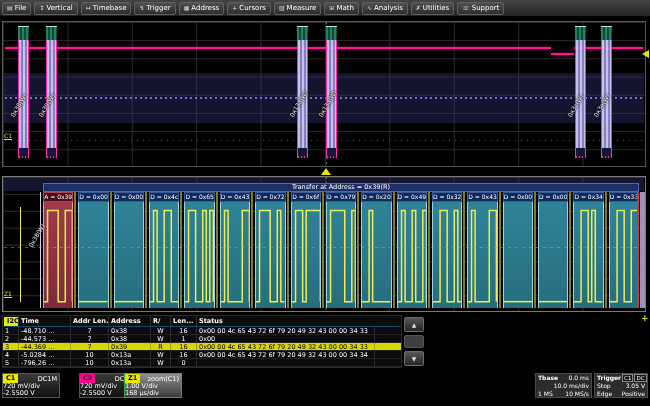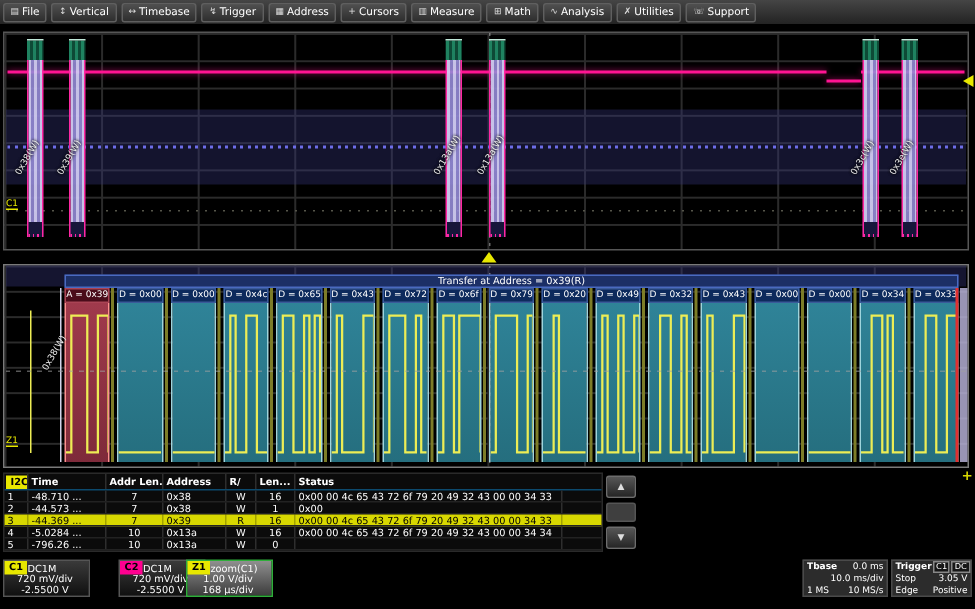--- a/index.html
+++ b/index.html
@@ -102,22 +102,22 @@
   .sbtn{height:15px;background:linear-gradient(#565656,#262626);border:1px solid #6d6d6d;
     border-radius:2px;color:#ddd;font-size:6px;text-align:center;line-height:13px;}
   #sthumb{height:13px;background:#3f3f3f;border:1px solid #555;border-radius:2px;}
   #plusicon{position:absolute;left:641px;top:313px;color:#d8d800;font-size:9px;font-weight:bold;}
 
   
   .desc{position:absolute;top:373px;width:58px;height:25px;color:#fff;font-size:6.5px;
     background:linear-gradient(#3a3a3a,#101010);border:1px solid #555;}
   .drow1{display:flex;height:9px;align-items:center;}
   .tab{padding:0 3px;font-weight:bold;line-height:9px;color:#000;}
-  .coup{flex:1;padding-right:2px;}
-  .dline{text-align:center;padding-right:2px;line-height:7px;}
+  .coup{flex:1;text-align:right;padding-right:2px;}
+  .dline{text-align:left;padding-right:2px;line-height:7px;}
   #descC1{left:2px;} #descC1 .tab{background:#e8e800;}
   #descC2{left:79px;} #descC2 .tab{background:#ff0090;}
   #descZ1{left:124px;border:1px solid #2fae3a;background:linear-gradient(#8f8f8f,#3c3c3c);}
   #descZ1 .tab{background:#e8e800;}
 
   
   .infobox{position:absolute;top:373px;height:25px;background:#2c2c2c;border:1px solid #4a4a4a;
     font-size:6px;color:#fff;padding:0 2px;}
   #tbasebox{left:535px;width:57px;}
   #trigbox{left:594px;width:54px;}

